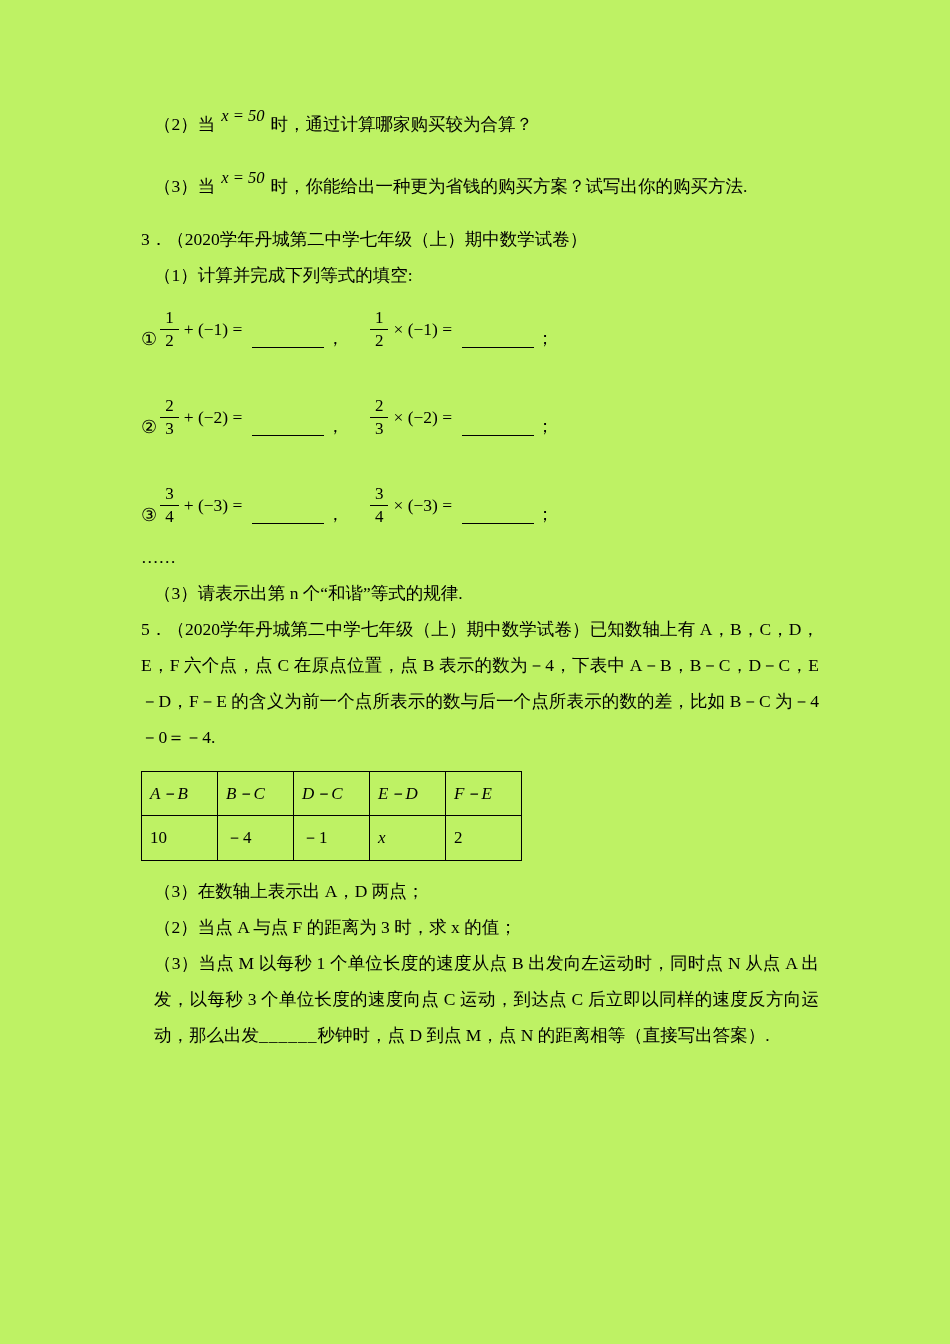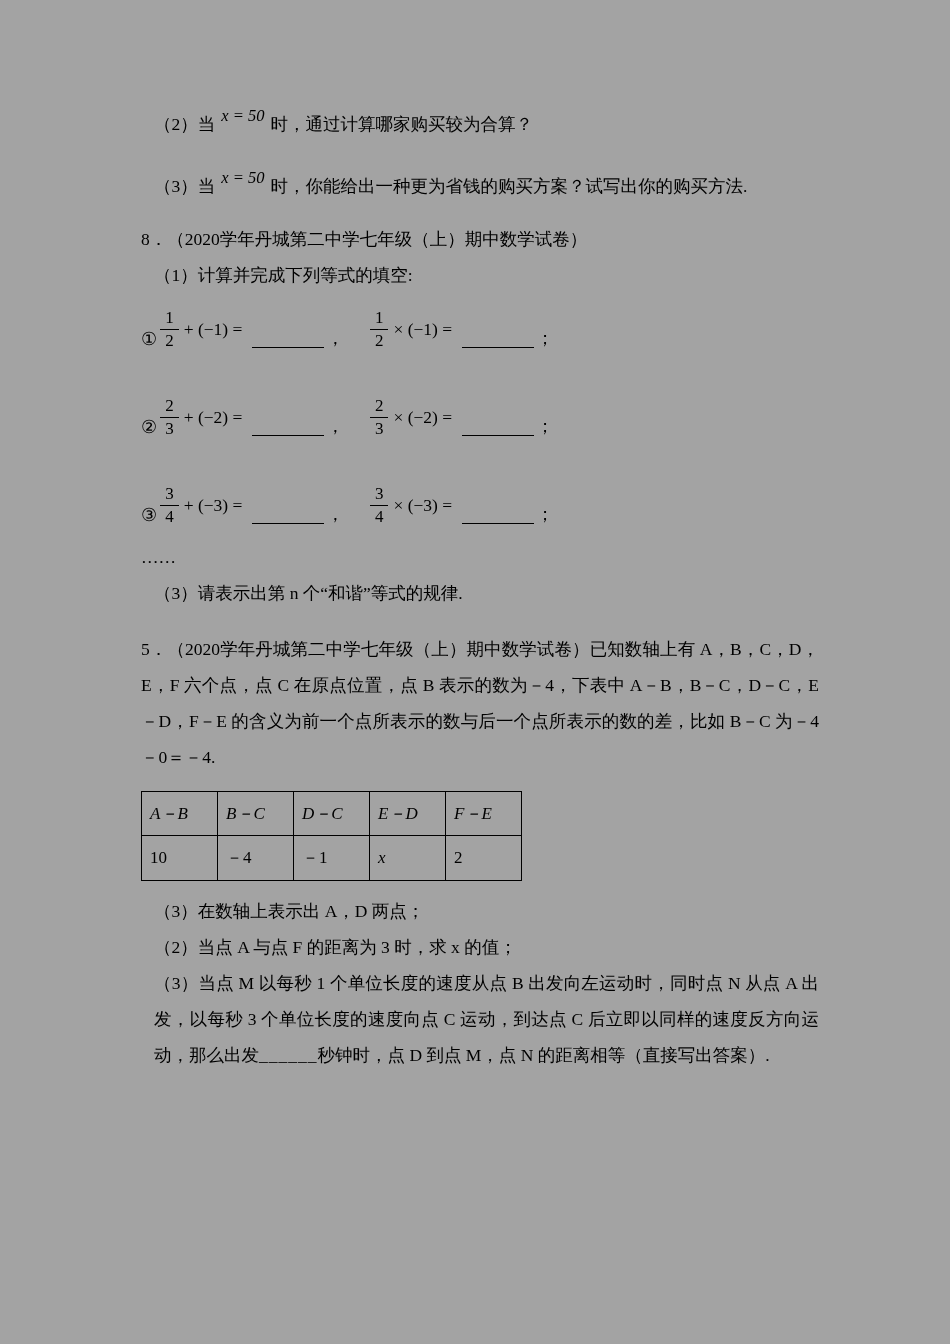--- a/index.html
+++ b/index.html
@@ -2,31 +2,31 @@
 <html><head>
 <meta charset="utf-8">
 <style>
   * { box-sizing: border-box; }
   html, body { margin: 0; padding: 0; }
   body {
     width: 950px; height: 1344px;
     background: #ffffff; color: #000000;
     font-family: "Liberation Serif", "DejaVu Serif", serif;
   }
-  .page { position: relative; width: 950px; height: 1344px; overflow: hidden; background:#a3a3a3; }
+  .page { position: relative; width: 950px; height: 1344px; overflow: hidden; background:#bef264; }
   .content {
     position: absolute; left: 141px; top: 106px; width: 678px;
     font-size: 17.5px; line-height: 2.06;
   }
   p { margin: 0; }
   .indent { padding-left: 13px; }
   .jp { text-align: justify; }
   .mb-xl { margin-bottom: 26px; }
   .mb-lg { margin-bottom: 17px; }
-  .mt-sm { margin-top: 20px; }
+  .mt-sm { margin-top: 0; }
 
   .xeq {
     font-style: italic;
     position: relative; top: -9px;
     display: inline-block;
     margin: 0 6px;
     font-size: 16.5px;
     line-height: 1;
   }
 
@@ -66,21 +66,21 @@
 </head>
 <body>
 
 <div class="page">
   <div class="content">
 
     <p class="indent mb-xl"><span>（2）当</span><span class="xeq">x = 50</span><span>时，通过计算哪家购买较为合算？</span></p>
 
     <p class="indent mb-lg"><span>（3）当</span><span class="xeq">x = 50</span><span>时，你能给出一种更为省钱的购买方案？试写出你的购买方法.</span></p>
 
-    <p>8．（2020学年丹城第二中学七年级（上）期中数学试卷）</p>
+    <p>3．（2020学年丹城第二中学七年级（上）期中数学试卷）</p>
     <p class="indent">（1）计算并完成下列等式的填空:</p>
 
     <div class="eq-row">
       <span class="circ">①</span>
       <span class="frac">
           <span class="fnum">1</span>
           <span class="fden">2</span>
         </span>
       <span class="mop">+ (−1) =</span>
       <span class="blank"></span>

